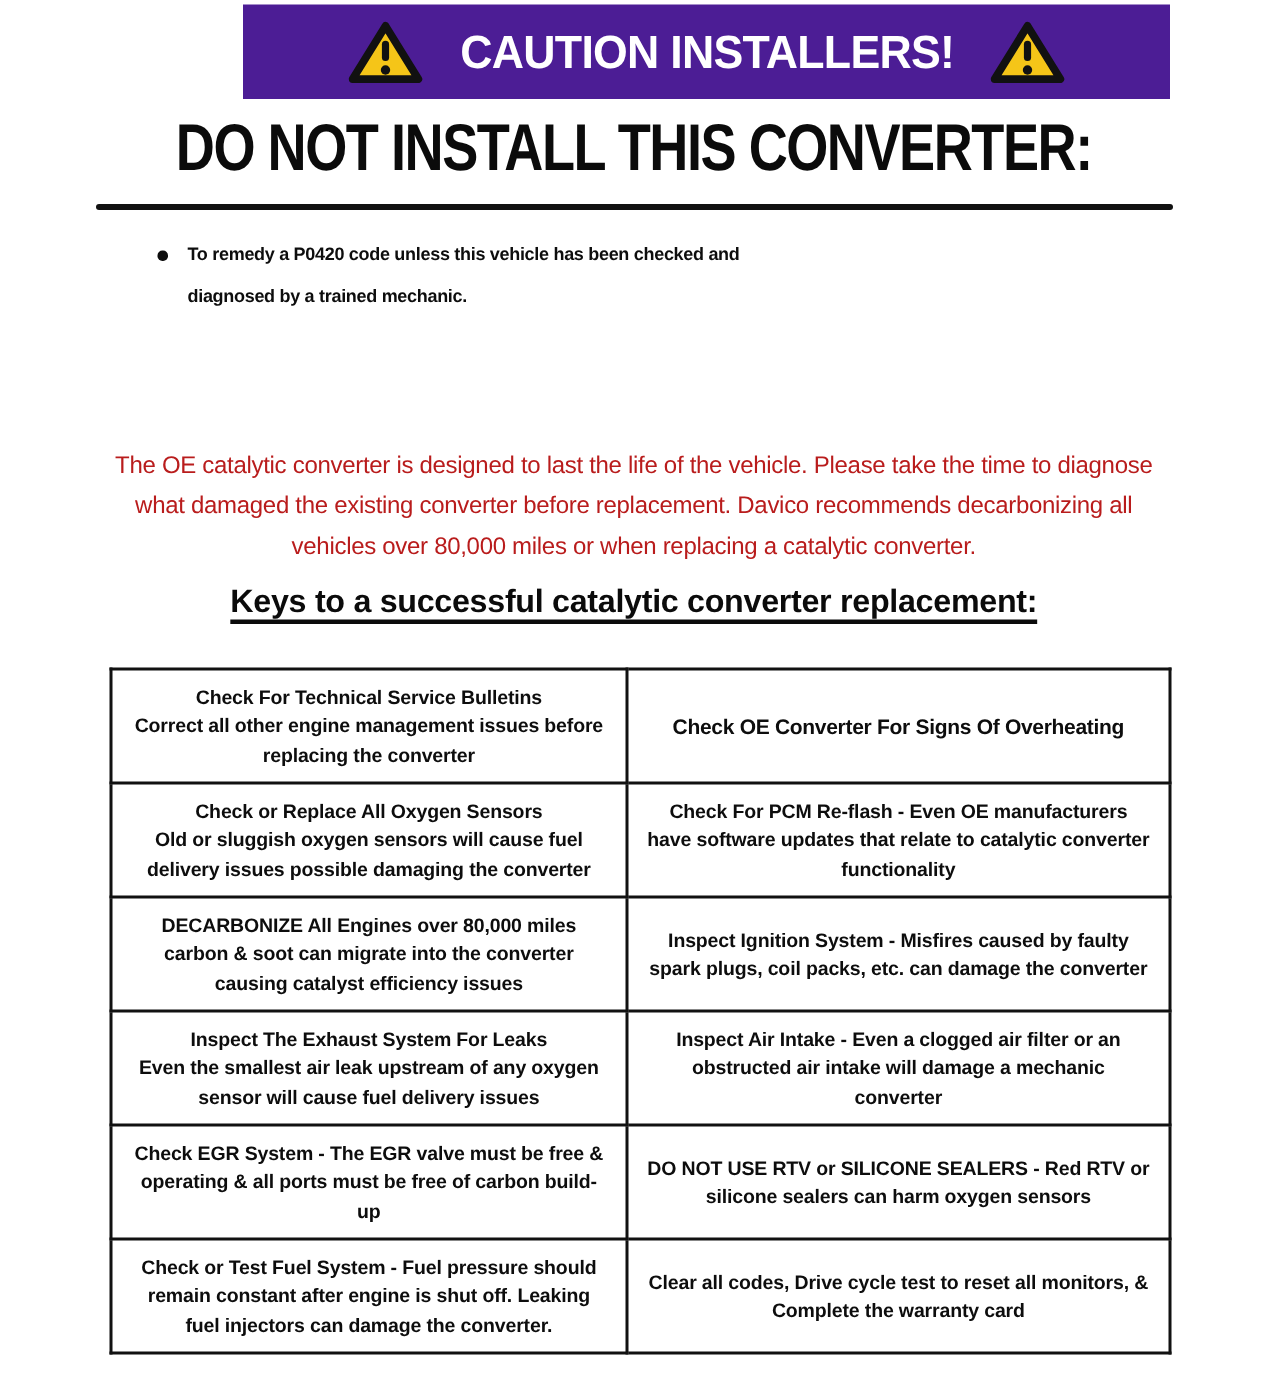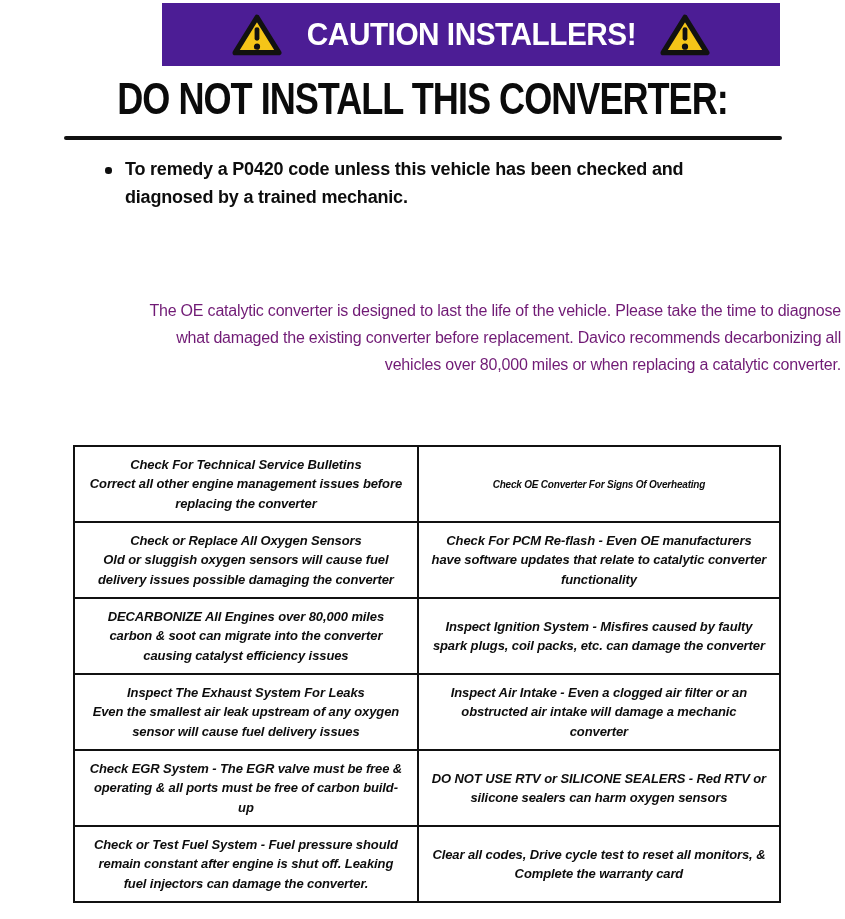--- a/index.html
+++ b/index.html
@@ -62,45 +62,45 @@
   
   .bullets {
     position: absolute;
     top: 156px; left: 125px;
     width: 668px;
     list-style: none;
   }
   .bullets li {
     position: relative;
     font-weight: bold;
-    font-size: 18px;
+    font-size: 12px;
     line-height: 27.5px;
     letter-spacing: -0.2px;
     white-space: pre-line;
     color: #0d0d0d;
   }
   .bullets li::before {
     content: "";
     position: absolute;
     left: -20px; top: 11px;
     width: 6.5px; height: 6.5px;
     border-radius: 50%;
     background: #0d0d0d;
   }
 
   
   .para {
     position: absolute;
     top: 297px; left: 4px; right: 4px;
-    text-align: right;
+    text-align: center;
     font-size: 16px;
     letter-spacing: -0.2px;
     line-height: 27px;
     white-space: pre-line;
-    color: #701a75;
+    color: #b91c1c;
   }
 
   
   .keys-heading {
     position: absolute;
     top: 389px; left: 0; right: 0;
     text-align: center;
     font-size: 21.5px;
     font-weight: bold;
     letter-spacing: -0.2px;
@@ -124,26 +124,25 @@
     height: 76px;
     text-align: center;
     vertical-align: middle;
     font-weight: bold;
     font-size: 13px;
     line-height: 1.5;
     letter-spacing: -0.1px;
     padding: 4px 12px;
     white-space: pre-line;
     color: #0d0d0d;
-    font-style: italic;
   }
   .keys-table col.c-left  { width: 48.7%; }
   .keys-table col.c-right { width: 51.3%; }
   .keys-table tr:first-child td:last-child {
-    font-size: 10px;
+    font-size: 14px;
     letter-spacing: -0.2px;
   }
 </style>
 </head>
 <body>
 
 <div class="page">
 
   <div class="banner">
     <span class="tri">
@@ -169,20 +168,21 @@
 
   <ul class="bullets">
     <li>To remedy a P0420 code unless this vehicle has been checked and
 diagnosed by a trained mechanic.</li>
   </ul>
 
   <p class="para">The OE catalytic converter is designed to last the life of the vehicle. Please take the time to diagnose
 what damaged the existing converter before replacement. Davico recommends decarbonizing all
 vehicles over 80,000 miles or when replacing a catalytic converter.</p>
 
+  <h2 class="keys-heading">Keys to a successful catalytic converter replacement:</h2>
 
   <table class="keys-table">
     <colgroup>
       <col class="c-left">
         <col class="c-right">
     </colgroup>
     <tbody>
       <tr>
         <td>Check For Technical Service Bulletins
 Correct all other engine management issues before replacing the converter</td>

